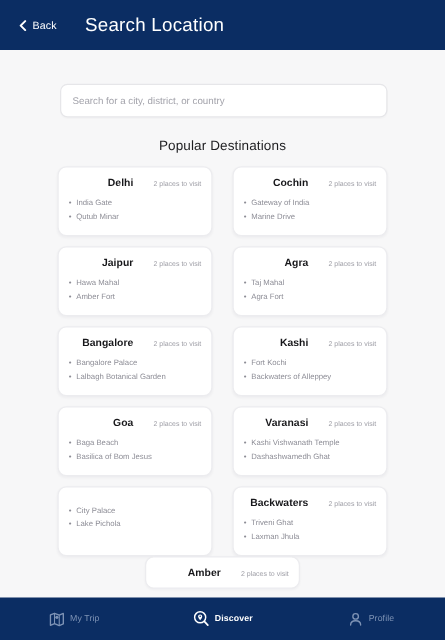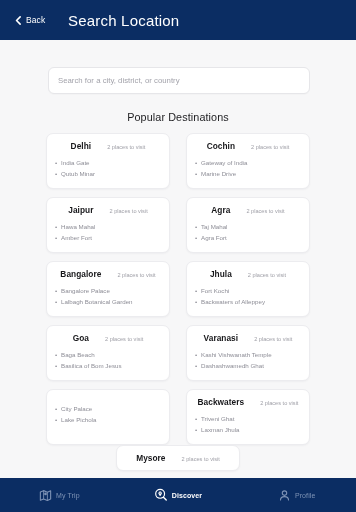--- a/index.html
+++ b/index.html
@@ -121,21 +121,21 @@
   .dest-card.partial {
     width: 124px;
     height: 26px;
     overflow: hidden;
     padding-top: 7px;
     margin: 0 auto;
   }
   .card-head {
     display: flex;
     align-items: baseline;
-    justify-content: center;
+    justify-content: flex-end;
     gap: 16px;
   }
   .card-city {
     font-size: 8.3px;
     font-weight: bold;
     color: #17171a;
     letter-spacing: .05px;
   }
   .card-count {
     font-size: 5.6px;
@@ -265,21 +265,21 @@
           <span class="card-city">Bangalore</span>
           <span class="card-count">2 places to visit</span>
         </div>
         <ul class="place-list">
           <li class="place-item">Bangalore Palace</li>
           <li class="place-item">Lalbagh Botanical Garden</li>
         </ul>
       </div>
       <div class="dest-card">
         <div class="card-head">
-          <span class="card-city">Jhula</span>
+          <span class="card-city">Kashi</span>
           <span class="card-count">2 places to visit</span>
         </div>
         <ul class="place-list">
           <li class="place-item">Fort Kochi</li>
           <li class="place-item">Backwaters of Alleppey</li>
         </ul>
       </div>
       <div class="dest-card">
         <div class="card-head">
           <span class="card-city">Goa</span>
@@ -314,21 +314,21 @@
         <ul class="place-list">
           <li class="place-item">Triveni Ghat</li>
           <li class="place-item">Laxman Jhula</li>
         </ul>
       </div>
     </div>
 
   <div class="partial-row" id="partial-row">
       <div class="dest-card partial">
         <div class="card-head">
-          <span class="card-city">Mysore</span>
+          <span class="card-city">Amber</span>
           <span class="card-count">2 places to visit</span>
         </div>
       </div>
     </div>
 </div>
 
 <div class="bottom-nav">
 
   <div class="nav-item">
     <span class="nav-icon">

